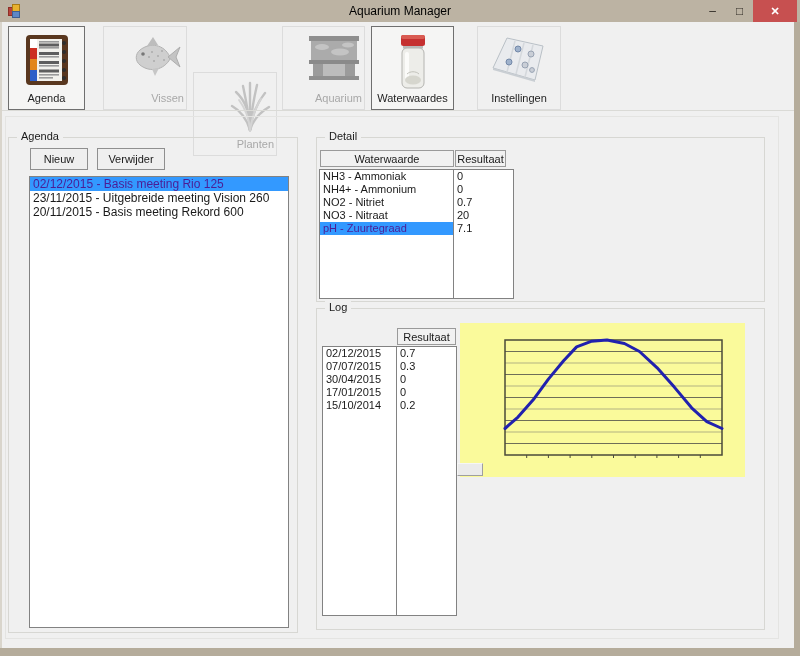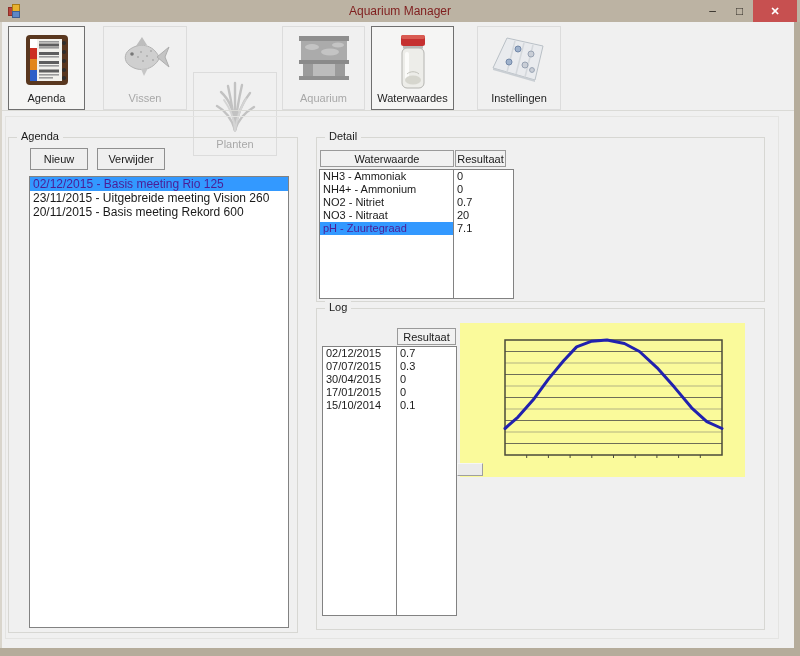--- a/index.html
+++ b/index.html
@@ -10,37 +10,37 @@
     -webkit-font-smoothing:antialiased;
   }
   
   .titlebar { position:absolute; left:0; top:0; right:0; height:22px; background:#BCB3A3; }
   .app-icon { position:absolute; left:8px; top:4px; width:14px; height:14px; }
   .app-icon span { position:absolute; display:block; }
   .ai-red    { left:0;  top:3px; width:5px;  height:9px;  background:#B8423A; border:1px solid #8E2F28; }
   .ai-yellow { left:4px; top:0;  width:8px;  height:8px;  background:#E8B12E; border:1px solid #A97B14; }
   .ai-blue   { left:4px; top:7px; width:8px; height:7px;  background:#5D87C6; border:1px solid #3D5E93; }
   .title { position:absolute; left:100px; right:100px; top:0; height:22px; line-height:22px;
-           text-align:center; font-size:12px; color:#7f1d1d; }
+           text-align:center; font-size:12px; color:#000000; }
   .win-controls { position:absolute; right:3px; top:0; height:22px; display:flex; }
   .win-btn { width:27px; height:22px; display:flex; align-items:center; justify-content:center;
              font-size:12px; color:#2E2A24; cursor:default; }
   .win-btn.close { width:44px; background:#C75050; color:#FFFFFF; font-size:11px; font-weight:bold; }
   
   .edge-left   { position:absolute; left:0; top:22px; bottom:0; width:2px; background:#D9D5CC; }
   .edge-right  { position:absolute; right:0; top:22px; bottom:0; width:6px; background:#B5AC9B; }
   .edge-bottom { position:absolute; left:0; right:0; bottom:0; height:8px; background:#B5AC9B; }
   
   .toolbtn { position:absolute; top:26px; height:84px; background:#F0F0F0;
              display:flex; flex-direction:column; align-items:center; justify-content:space-between;
              padding:7px 2px 5px 2px; font-size:11px; color:#1E1E1E; }
   .toolbtn .ticon { flex:0 0 auto; display:flex; align-items:center; justify-content:center; }
   .toolbtn.checked  { border:1px solid #6F6F6F; background:#F5F5F4; }
   .toolbtn.flat     { border:1px solid #DCDCDC;text-align:right; }
-  .toolbtn.disabled { border:1px solid #DCDCDC; color:#A8A8A8; }
+  .toolbtn.disabled { border:1px solid #DCDCDC; color:#A8A8A8;align-items:flex-end; }
   #btn-agenda       { left:8px;   width:77px; }
   #btn-vissen       { left:103px; width:84px; }
   #btn-planten      { left:193px; width:84px;margin-top:46px; }
   #btn-aquarium     { left:282px; width:83px; }
   #btn-waterwaardes { left:371px; width:83px; }
   #btn-instellingen { left:477px; width:84px; }
   .toolbar-rule { position:absolute; left:2px; right:6px; top:110px; height:1px; background:#DADAD6; }
   
   .content-panel { position:absolute; left:5px; top:116px; width:774px; height:523px;
                    border:1px solid #E4E4E2; }
@@ -280,21 +280,21 @@
         <div class="li">07/07/2015</div>
         <div class="li">30/04/2015</div>
         <div class="li">17/01/2015</div>
         <div class="li">15/10/2014</div>
       </div>
     <div class="listbox" id="log-val-list">
         <div class="li">0.7</div>
         <div class="li">0.3</div>
         <div class="li">0</div>
         <div class="li">0</div>
-        <div class="li">0.1</div>
+        <div class="li">0.2</div>
       </div>
   </div>
 
   <div class="chart">
     <svg id="chart-svg" viewBox="0 0 285 154">
         <line x1="45" y1="28.5" x2="262" y2="28.5" stroke="#6E6E58" stroke-width="1"></line>
         <line x1="45" y1="40" x2="262" y2="40" stroke="#B2B282" stroke-width="1"></line>
         <line x1="45" y1="51.5" x2="262" y2="51.5" stroke="#6E6E58" stroke-width="1"></line>
         <line x1="45" y1="63" x2="262" y2="63" stroke="#B2B282" stroke-width="1"></line>
         <line x1="45" y1="74.5" x2="262" y2="74.5" stroke="#6E6E58" stroke-width="1"></line>

